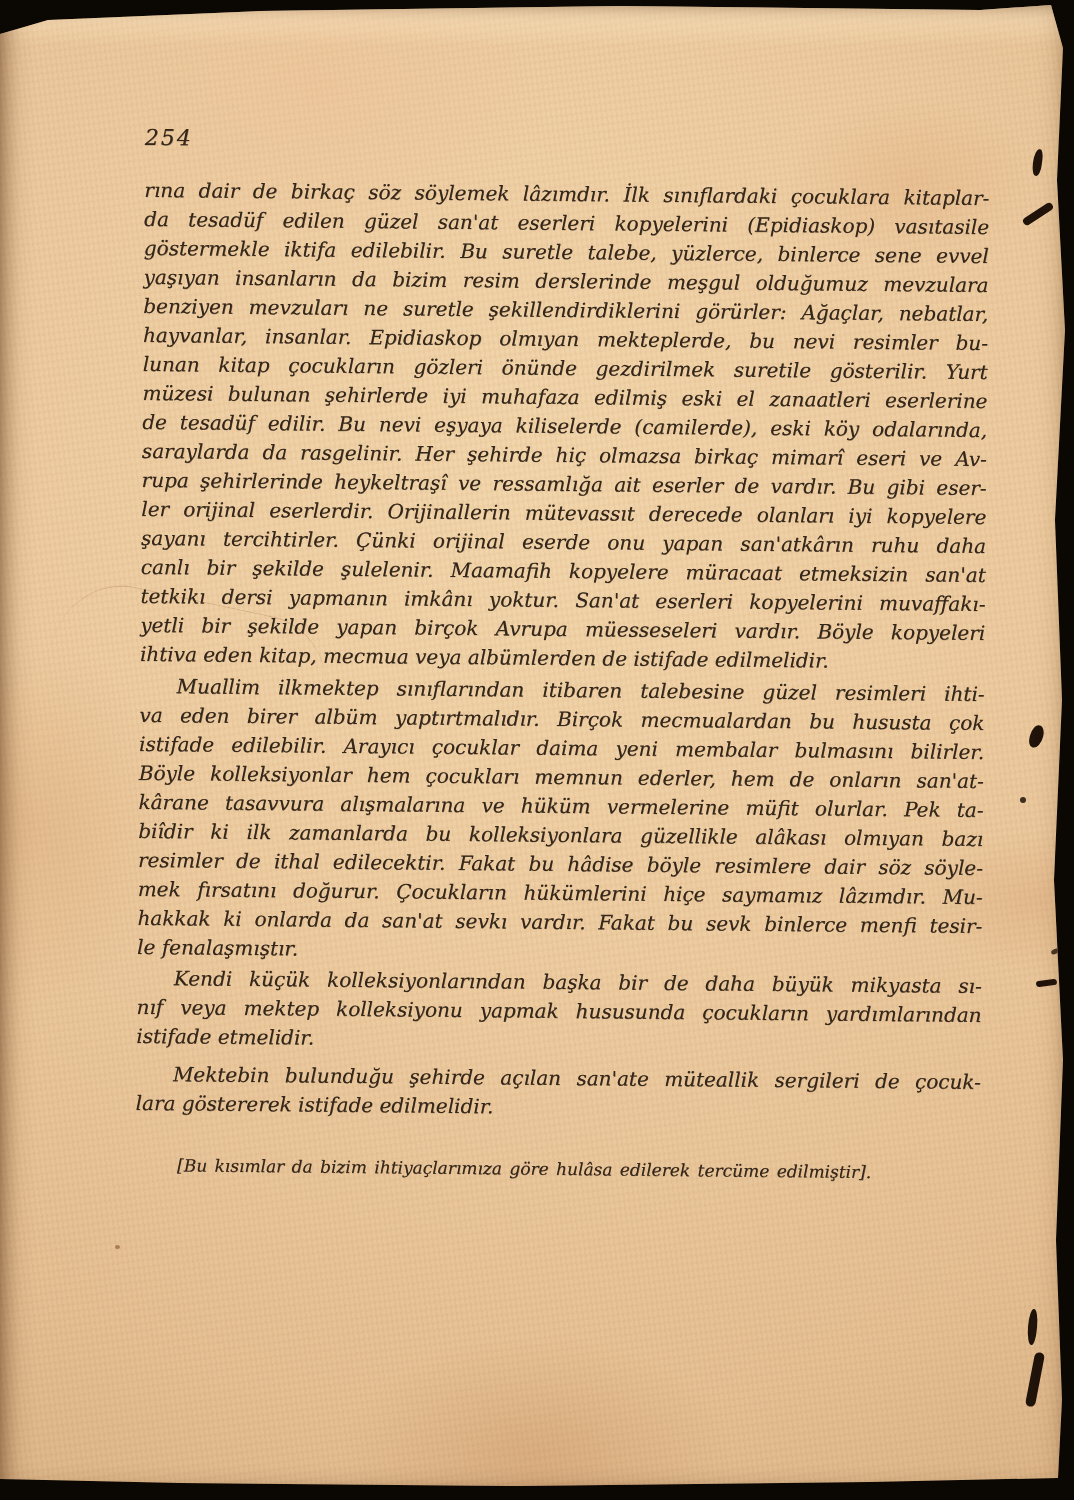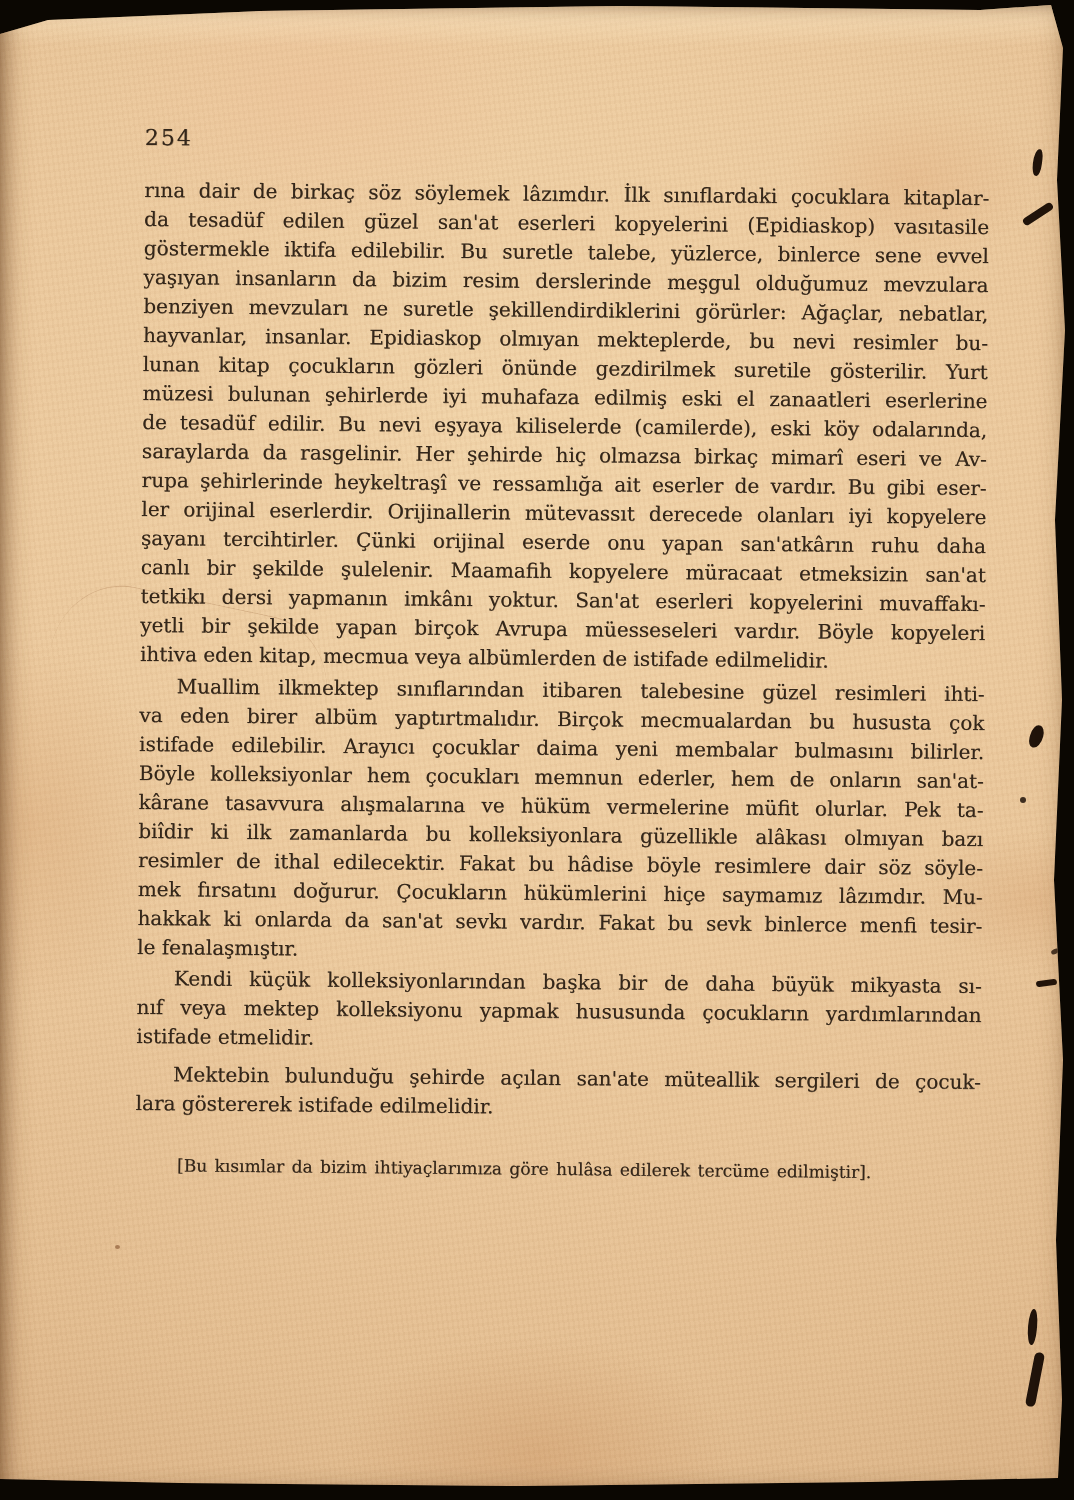--- a/index.html
+++ b/index.html
@@ -14,20 +14,21 @@
     position:absolute; inset:0;
     clip-path: polygon(
       0px 34px, 48px 20px, 260px 11px, 620px 6px, 980px 10px, 1051px 5px,
       1063px 48px, 1057px 180px, 1065px 330px, 1055px 520px, 1062px 700px,
       1054px 880px, 1063px 1060px, 1056px 1240px, 1062px 1400px, 1058px 1478px,
       870px 1482px, 520px 1486px, 180px 1483px, 0px 1479px
     );
     background:
       radial-gradient(ellipse 120% 90% at 48% 32%,
         #f2d4a9 0%, #ecc99d 40%, #e3bd90 70%, #d9b083 88%, #cfa678 100%);
+    font-style: italic;
   }
   .stains {
     position:absolute; inset:0;
     background:
       radial-gradient(ellipse 180px 120px at 85% 12%, rgba(215,155,105,.25), transparent 70%),
       radial-gradient(ellipse 200px 260px at 3% 55%,  rgba(205,150,100,.28), transparent 70%),
       radial-gradient(ellipse 280px 170px at 50% 97%, rgba(190,130,80,.28), transparent 70%),
       radial-gradient(ellipse 150px 100px at 96% 60%, rgba(200,140,90,.22), transparent 70%),
       radial-gradient(ellipse 320px 210px at 30% 6%,  rgba(236,185,145,.30), transparent 70%),
       repeating-linear-gradient(83deg, rgba(120,80,40,.03) 0 2px, rgba(255,240,210,.03) 2px 5px),

